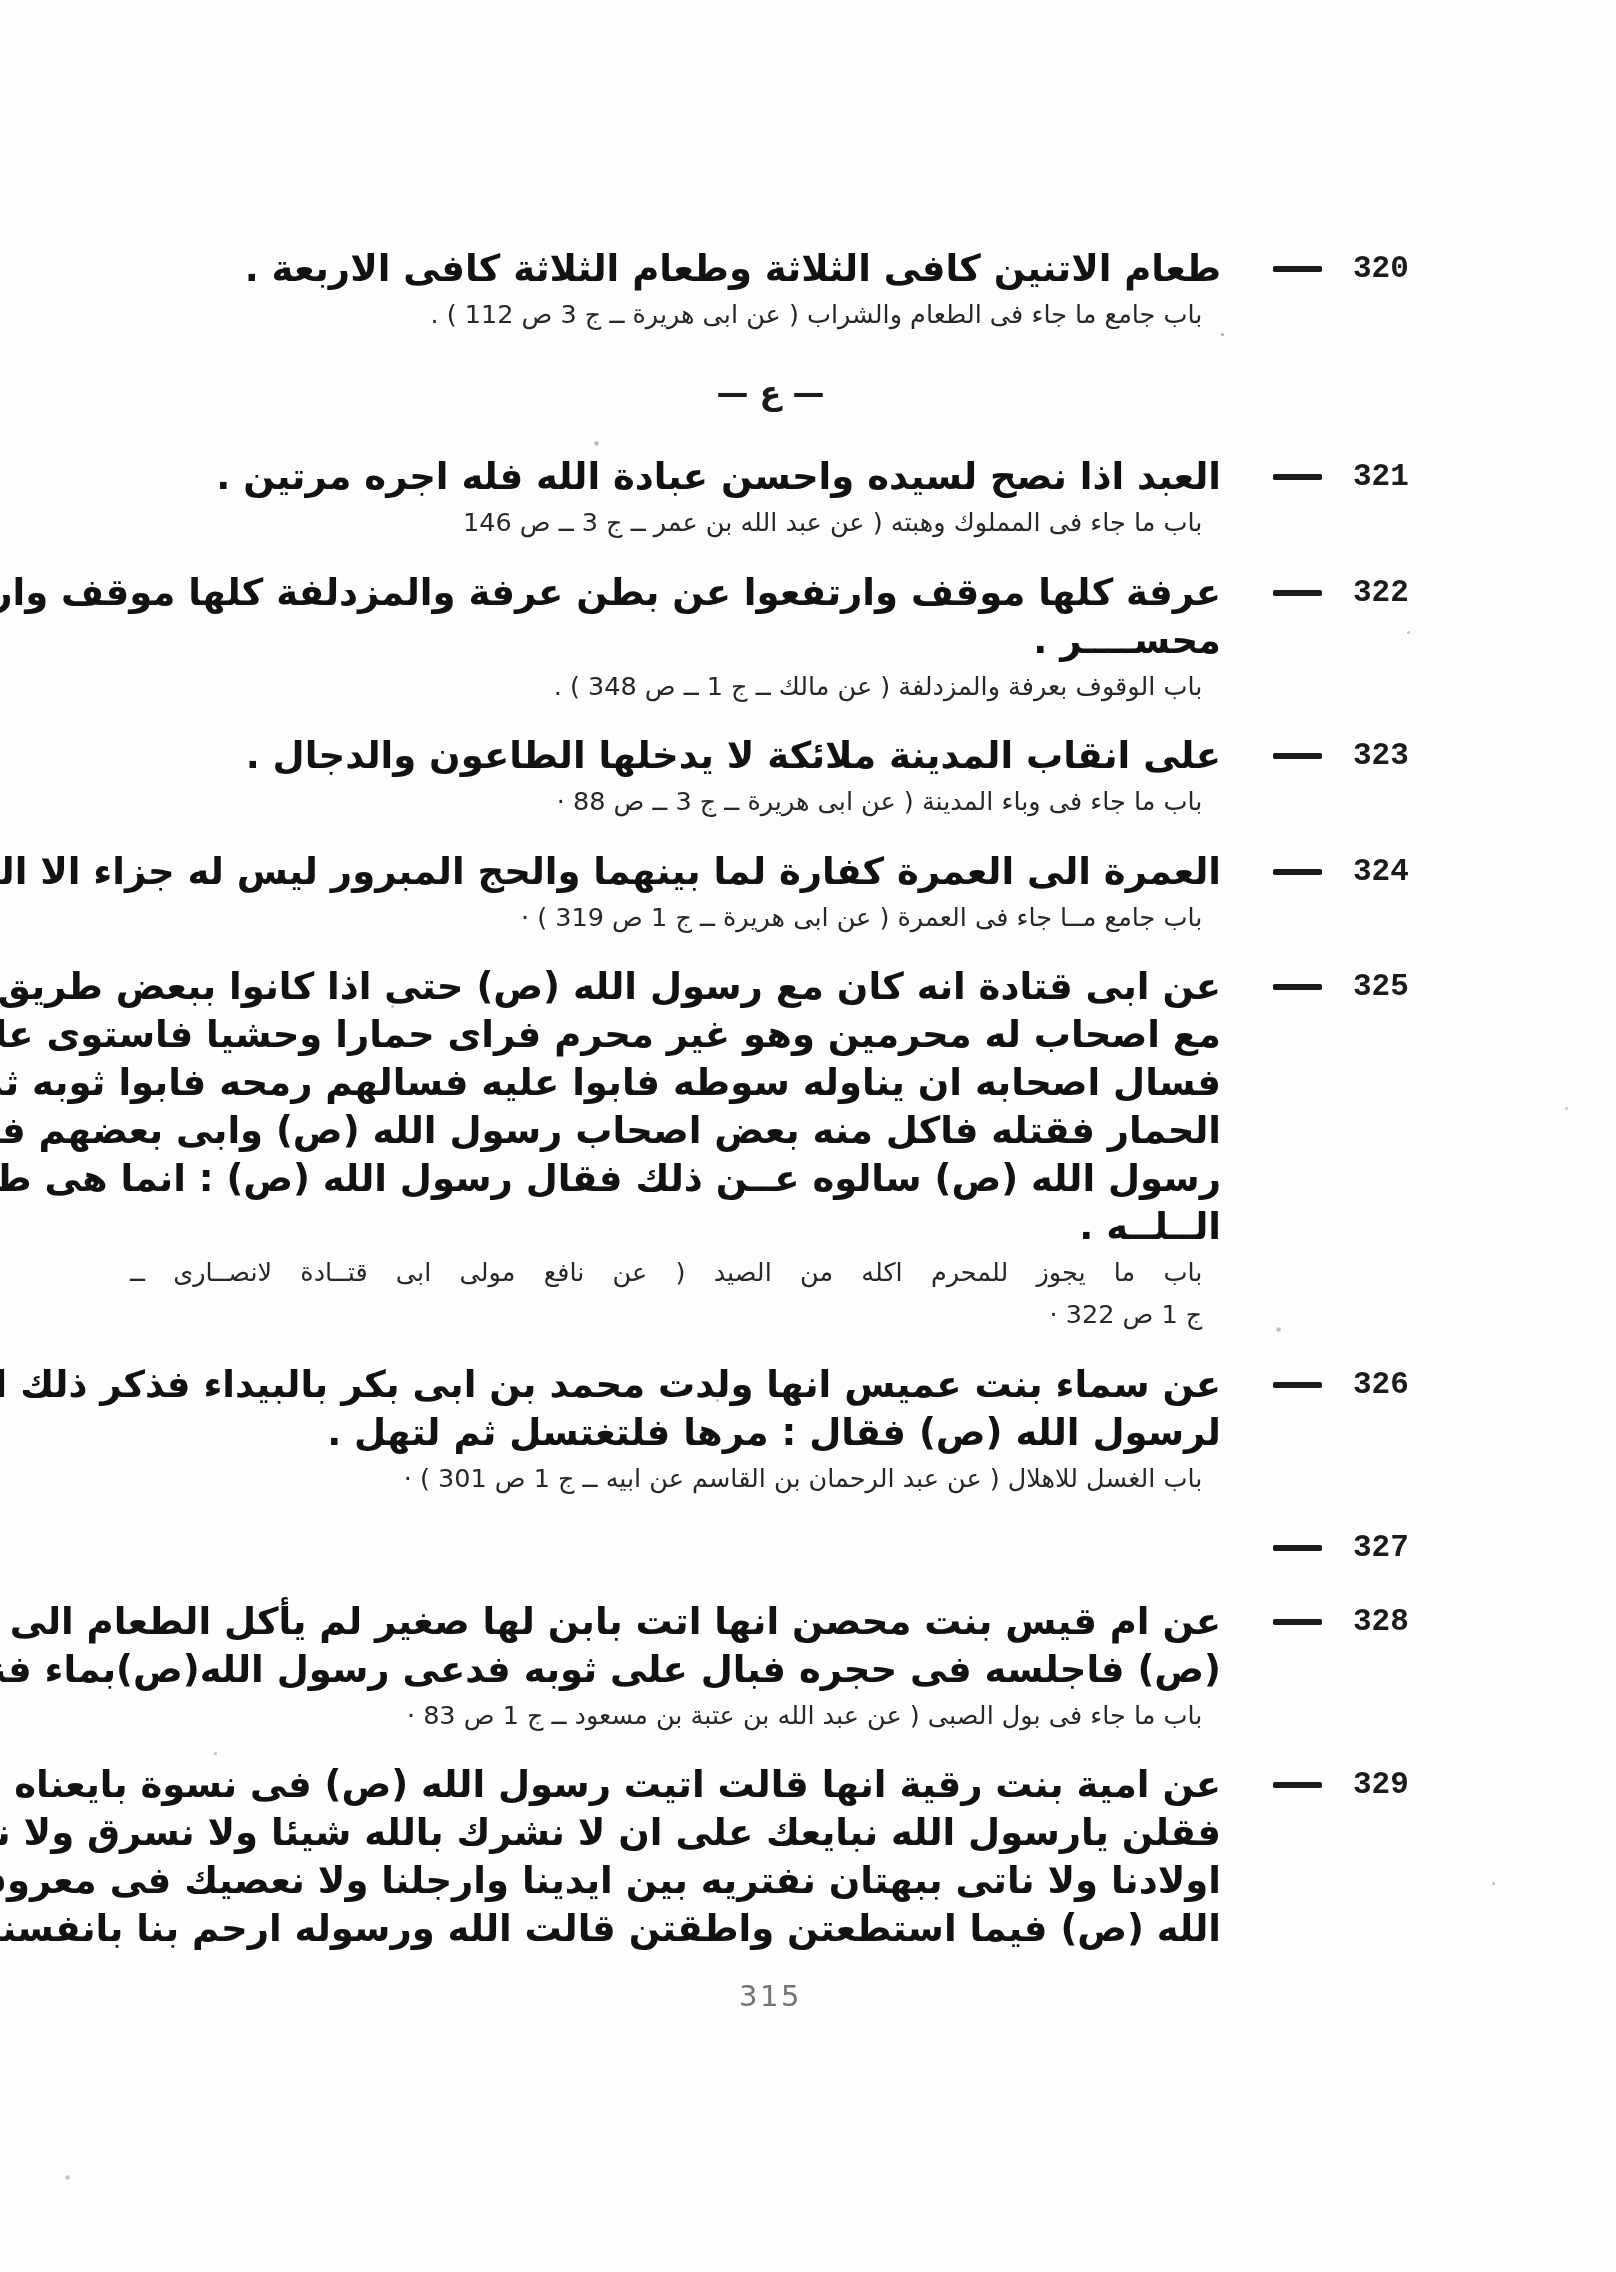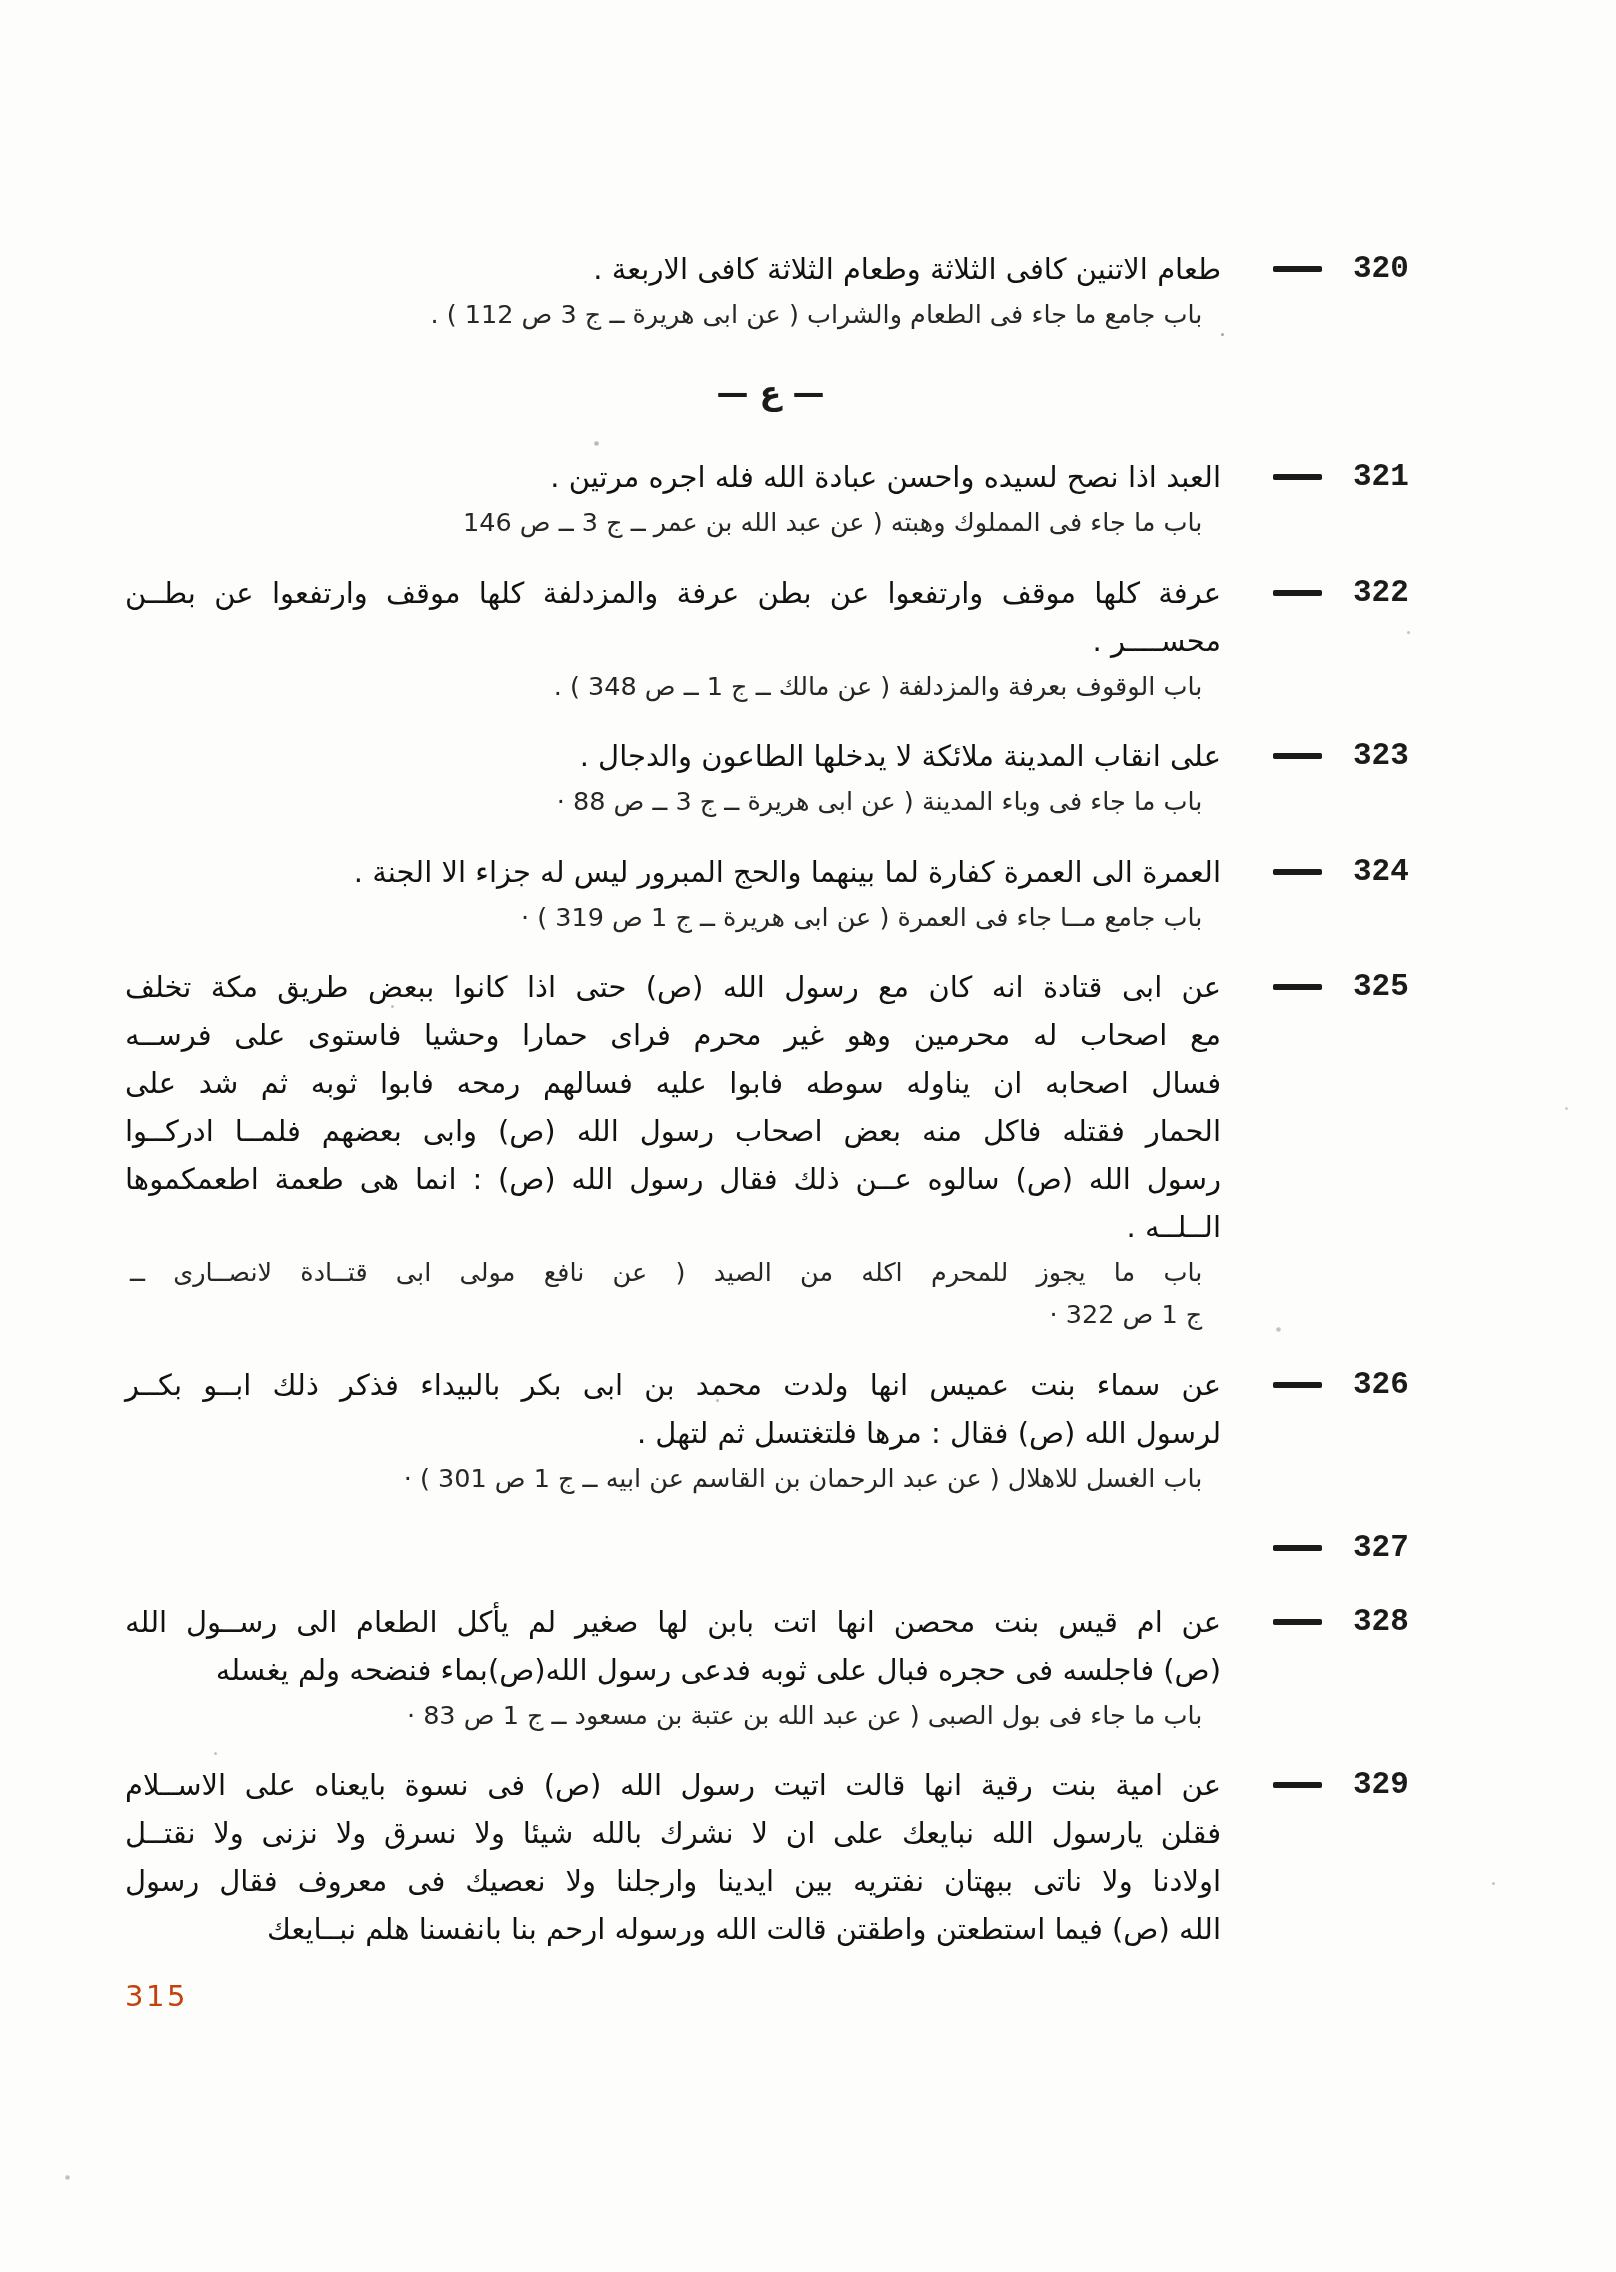--- a/index.html
+++ b/index.html
@@ -52,22 +52,22 @@
     background: #1b1b1b;
     border-radius: 1.7px;
     margin-right: 31px; 
     margin-top: 21px;
   }
   .textcol {
     flex: 1 1 auto;
     min-width: 0;
   }
   .tline {
-    font-size: 29px;
-    font-weight: normal;
+    font-size: 37px;
+    font-weight: bold;
     line-height: 48px;
     color: #121212;
     text-align: right;
     white-space: nowrap;
   }
   .tline.just {
     text-align: justify;
     text-align-last: justify;
   }
   .refline {
@@ -87,23 +87,24 @@
   .divider {
     text-align: center;
     font-size: 32px;
     font-weight: bold;
     color: #1b1b1b;
     letter-spacing: 12px;
     margin: 34px 0 36px 0;
     line-height: 48px;
   }
   .pageno {
+    text-align: center;
     font-size: 29px;
     letter-spacing: 2.5px;
-    color: #c2410c;
+    color: #737373;
     margin-top: 10px;
     direction: ltr;
   }
   
   .specks {
     position: absolute;
     top: 0; left: 0;
     width: 3.4px; height: 3.4px;
     border-radius: 50%;
     background: transparent;

